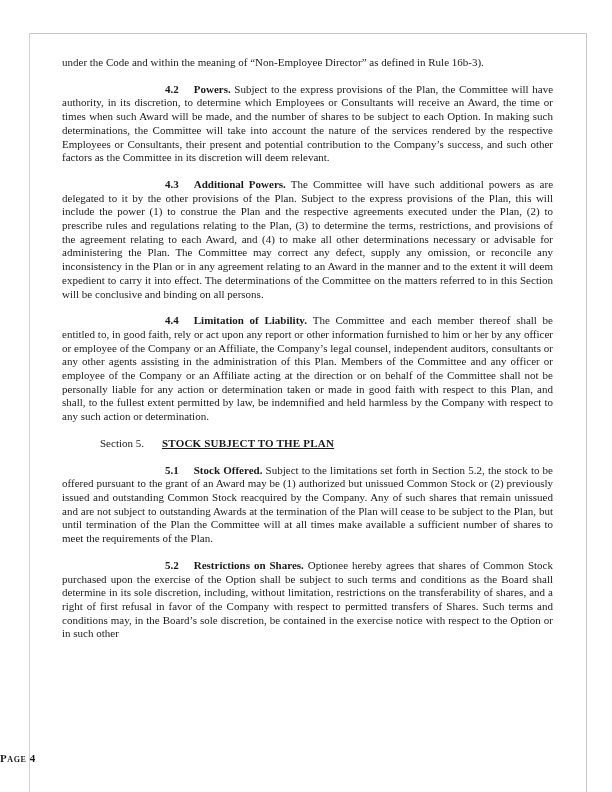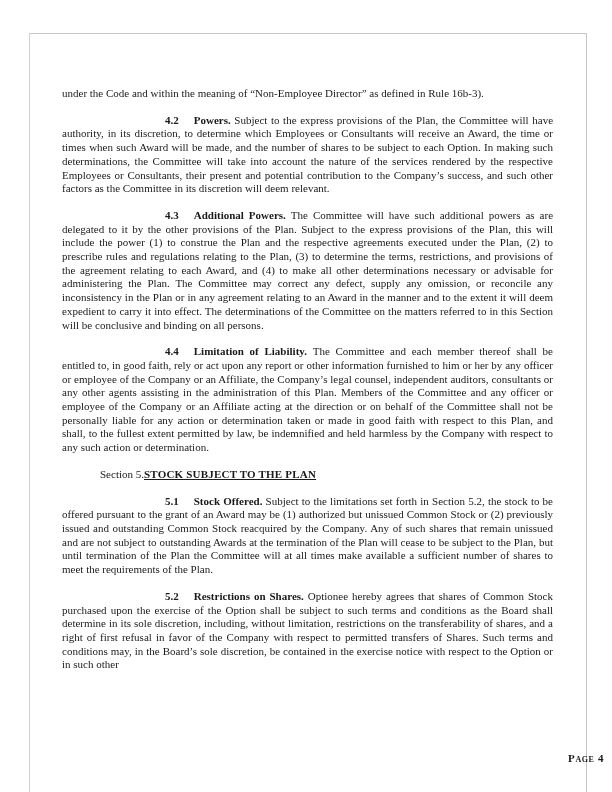--- a/index.html
+++ b/index.html
@@ -12,43 +12,43 @@
     position: relative;
     overflow: hidden;
   }
   
   .scan-top   { position: absolute; top: 33px;  left: 29px;  width: 557px; height: 1px; background: #c6c6c6; }
   .scan-left  { position: absolute; top: 33px;  left: 29px;  width: 1px;   height: 759px; background: #d2d2d2; }
   .scan-right { position: absolute; top: 33px;  left: 586px; width: 1px;   height: 759px; background: #c6c6c6; }
 
   .content {
     position: absolute;
-    top: 87px;
+    top: 56px;
     left: 62px;
     width: 491px;
     font-size: 11px;
     line-height: 13.7px;
     text-align: justify;
   }
   .intro { margin: 0 0 13px 0; text-indent: 0; }
   .para  { margin: 0 0 13px 0; text-indent: 103px; }
   .num   { font-weight: bold; margin-right: 15px; }
   .hd    { font-weight: bold; }
   .sep   { font-weight: bold; }
 
   .sec-heading { margin: 0 0 13px 0; text-indent: 38px; text-align: left; }
-  .sec-label   { margin-right: 0; text-align: center; }
+  .sec-label   { margin-right: 18px; text-align: center; }
   .sec-title   { font-weight: bold; text-decoration: underline; letter-spacing: 0.2px; margin-top: 8px; }
 
   .footer {
     position: absolute;
     top: 748px;
     left: 0;
     width: 604px;
-    text-align: right;
+    text-align: left;
   }
   .page-num {
     font-variant: small-caps;
     font-weight: bold;
     font-size: 11px;
     letter-spacing: 0.6px;
   }
 </style>
 </head>
 <body>

